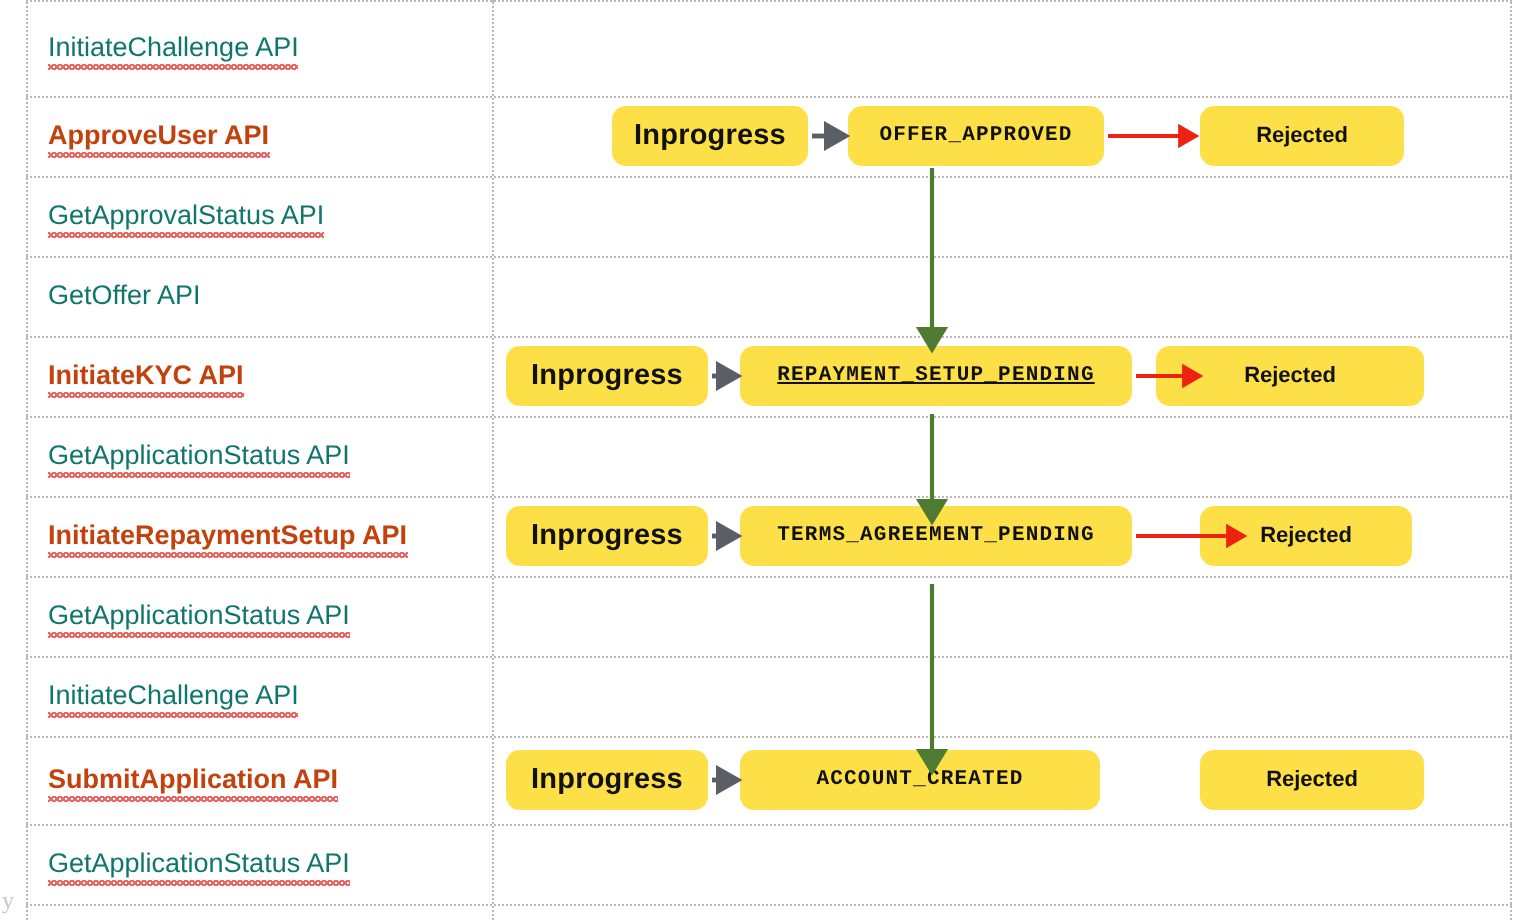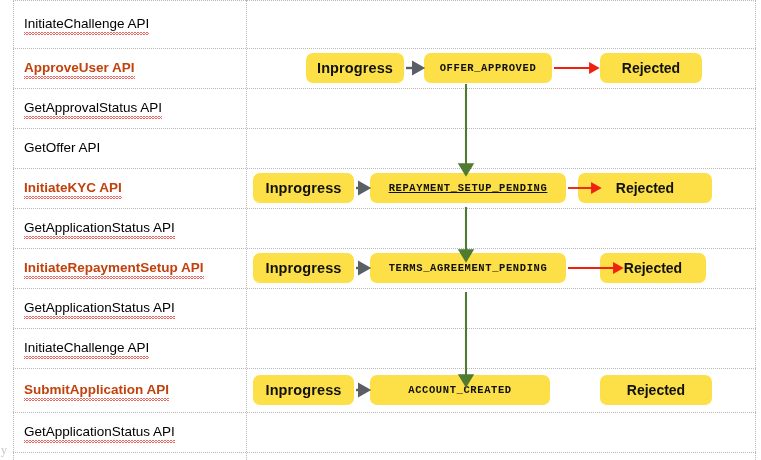--- a/index.html
+++ b/index.html
@@ -37,21 +37,21 @@
   .vline.v0 { left: 13px; }
   .vline.v1 { left: 246px; }
   .vline.v2 { left: 755px; }
 
   
   .api-label {
     position: absolute;
     left: 24px;
     width: 215px;
     font-size: 13.5px;
-    color: #000000;
+    color: #0f766e;
     line-height: 16px;
     white-space: nowrap;
   }
   .api-label.bold { font-weight: bold; color: #c2410c; }
 
   
   .api-label .sq {
     position: relative;
     display: inline-block;
     padding-bottom: 1px;
@@ -85,21 +85,21 @@
     font-weight: bold;
     letter-spacing: .1px;
   }
   .node.state {
     font-family: "Liberation Mono", "DejaVu Sans Mono", monospace;
     font-size: 10.5px;
     font-weight: bold;
     letter-spacing: .6px;
   }
   .node.rejected {
-    font-size: 14px;
+    font-size: 11px;
     font-weight: bold;
   }
 
   
   .arrow-svg { position: absolute; overflow: visible; pointer-events: none; }
 
   .partial-glyph {
     position: absolute;
     left: 1px;
     top: 443px;

